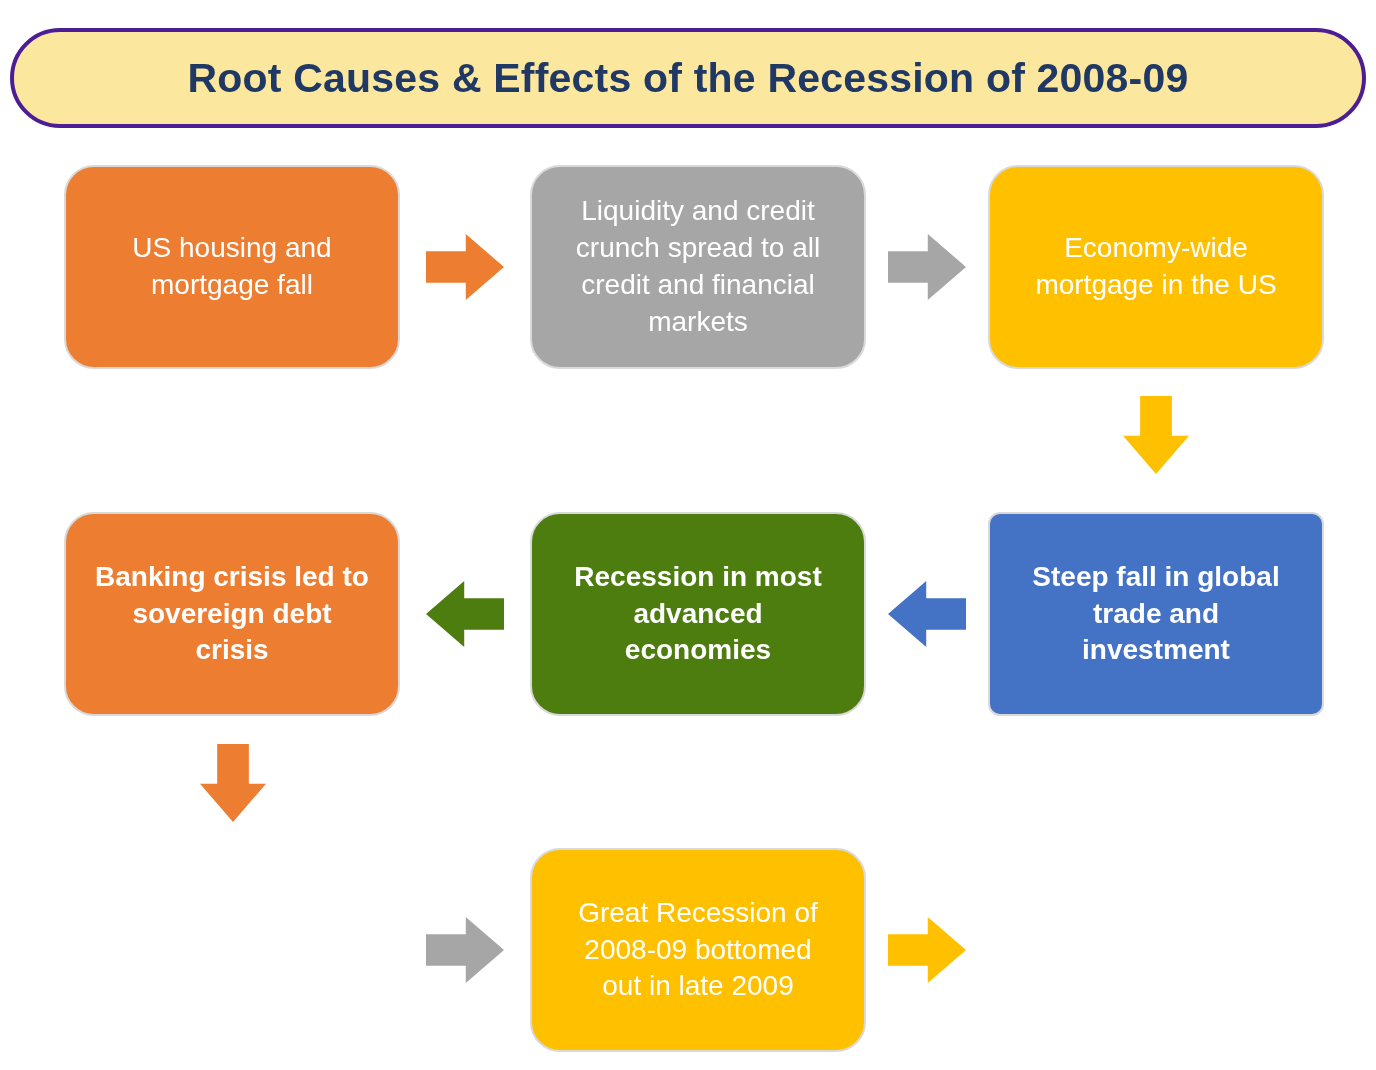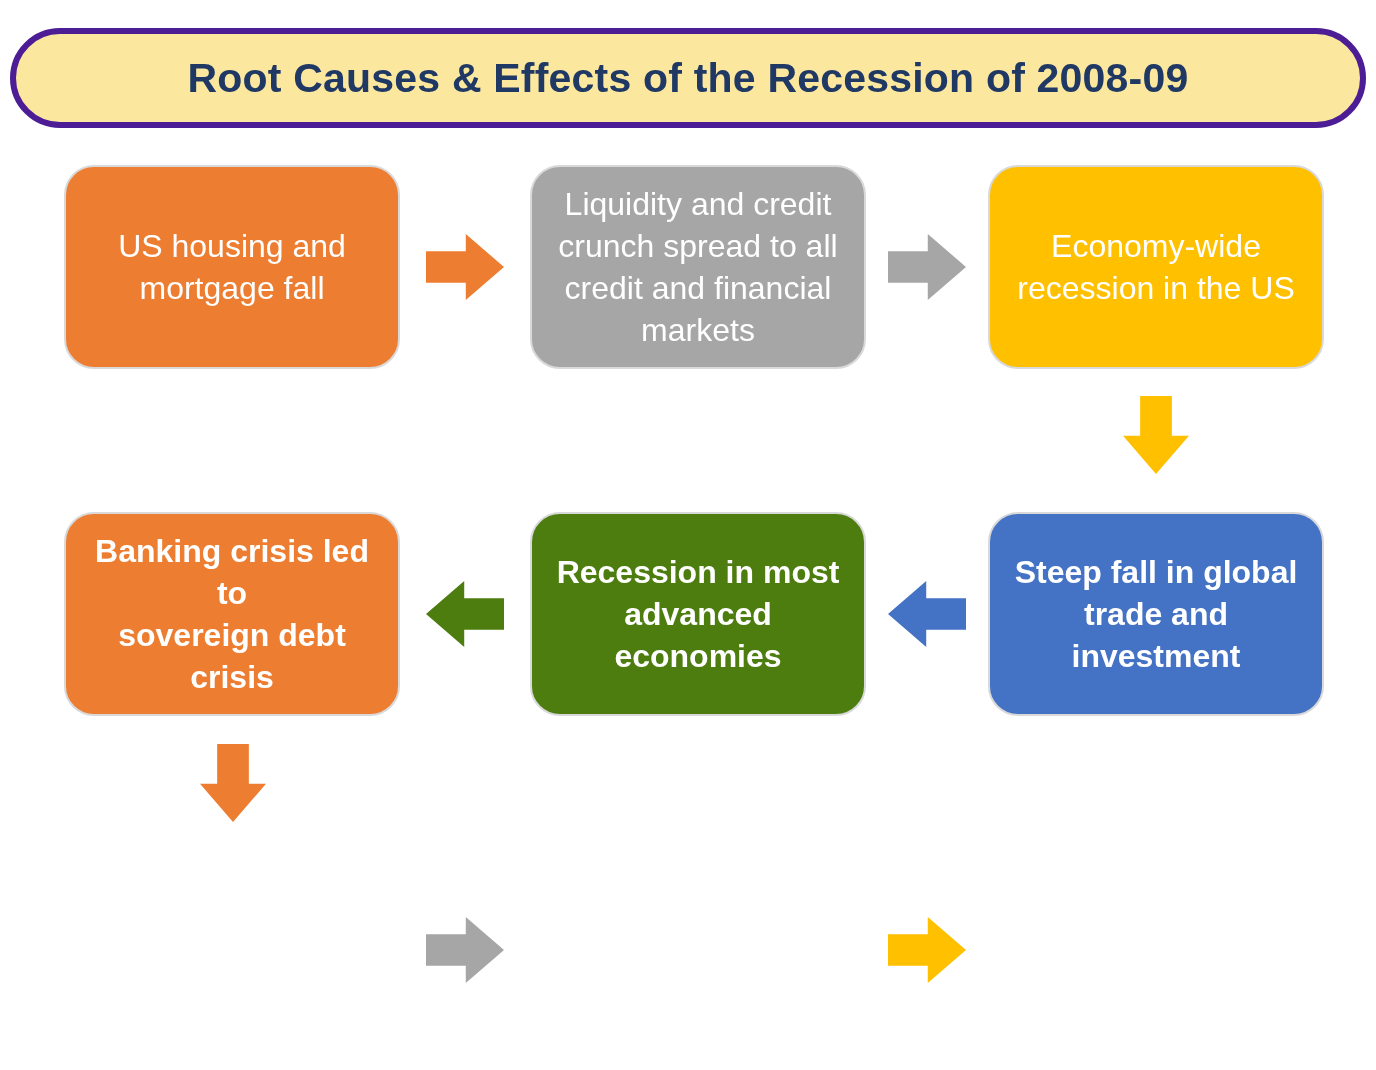--- a/index.html
+++ b/index.html
@@ -2,42 +2,42 @@
 <html><head>
 <meta charset="utf-8">
 <style>
   html,body{margin:0;padding:0;background:#ffffff;}
   .canvas{
     position:relative;width:1376px;height:1070px;background:#ffffff;
     font-family:"Liberation Sans",sans-serif;overflow:hidden;
   }
   .banner{
     position:absolute;left:10px;top:28px;width:1356px;height:100px;
-    background:#FCE79E;border:6px solid #4c1d95;border-radius:52px;
+    background:#FCE79E;border:4px solid #4c1d95;border-radius:52px;
     display:flex;align-items:center;justify-content:center;box-sizing:border-box;
   }
   .banner .title{
     color:#1F3864;font-size:41px;font-weight:600;letter-spacing:0.2px;white-space:nowrap;
   }
   .box{
     position:absolute;width:336px;height:204px;border-radius:30px;
     border:2px solid #D9D9D9;box-sizing:border-box;
     display:flex;align-items:center;justify-content:center;text-align:center;
-    color:#FFFFFF;font-size:32px;line-height:1.32;padding:0 18px;
+    color:#FFFFFF;font-size:28px;line-height:1.32;padding:0 18px;
     white-space:pre-line;
   }
   .arrow{position:absolute;}
   .arr-right{width:78px;height:66px;clip-path:polygon(0 26%,51% 26%,51% 0,100% 50%,51% 100%,51% 74%,0 74%);}
   .arr-left {width:78px;height:66px;clip-path:polygon(100% 26%,49% 26%,49% 0,0 50%,49% 100%,49% 74%,100% 74%);}
   .arr-down {width:66px;height:78px;clip-path:polygon(26% 0,74% 0,74% 51%,100% 51%,50% 100%,0 51%,26% 51%);}
   .bg-orange{background:#ED7D31;}
   .bg-gray{background:#A6A6A6;}
   .bg-yellow{background:#FFC000;}
   .bg-green{background:#4d7c0f;}
-  .bg-blue{background:#4472C4;}
+  .bg-blue{background:#4472C4;border-radius:12px;}
   
   .r1{top:165px;} .r2{top:512px;font-weight:bold;} .r3{top:848px;}
   .c1{left:64px;} .c2{left:530px;} .c3{left:988px;}
   .ar1{top:234px;} .ar2{top:581px;} .ar3{top:917px;}
   .ac1{left:426px;} .ac2{left:888px;}
 </style>
 </head>
 <body>
 
 <div class="canvas">
@@ -48,34 +48,37 @@
 
   <div class="box bg-orange r1 c1">US housing and
 mortgage fall</div>
   <div class="arrow arr-right bg-orange ar1 ac1"></div>
   <div class="box bg-gray r1 c2">Liquidity and credit
 crunch spread to all
 credit and financial
 markets</div>
   <div class="arrow arr-right bg-gray ar1 ac2"></div>
   <div class="box bg-yellow r1 c3">Economy-wide
-recession in the US</div>
+mortgage in the US</div>
 
   <div class="arrow arr-down bg-yellow" style="left:1123px;top:396px;"></div>
 
   <div class="box bg-orange r2 c1">Banking crisis led to
 sovereign debt
 crisis</div>
   <div class="arrow arr-left bg-green ar2 ac1"></div>
   <div class="box bg-green r2 c2">Recession in most
 advanced
 economies</div>
   <div class="arrow arr-left bg-blue ar2 ac2"></div>
   <div class="box bg-blue r2 c3">Steep fall in global
 trade and
 investment</div>
 
   <div class="arrow arr-down bg-orange" style="left:200px;top:744px;"></div>
 
   <div class="arrow arr-right bg-gray ar3 ac1"></div>
+  <div class="box bg-yellow r3 c2">Great Recession of
+2008-09 bottomed
+out in late 2009</div>
   <div class="arrow arr-right bg-yellow ar3 ac2"></div>
 
 </div>
 
 </body></html>

